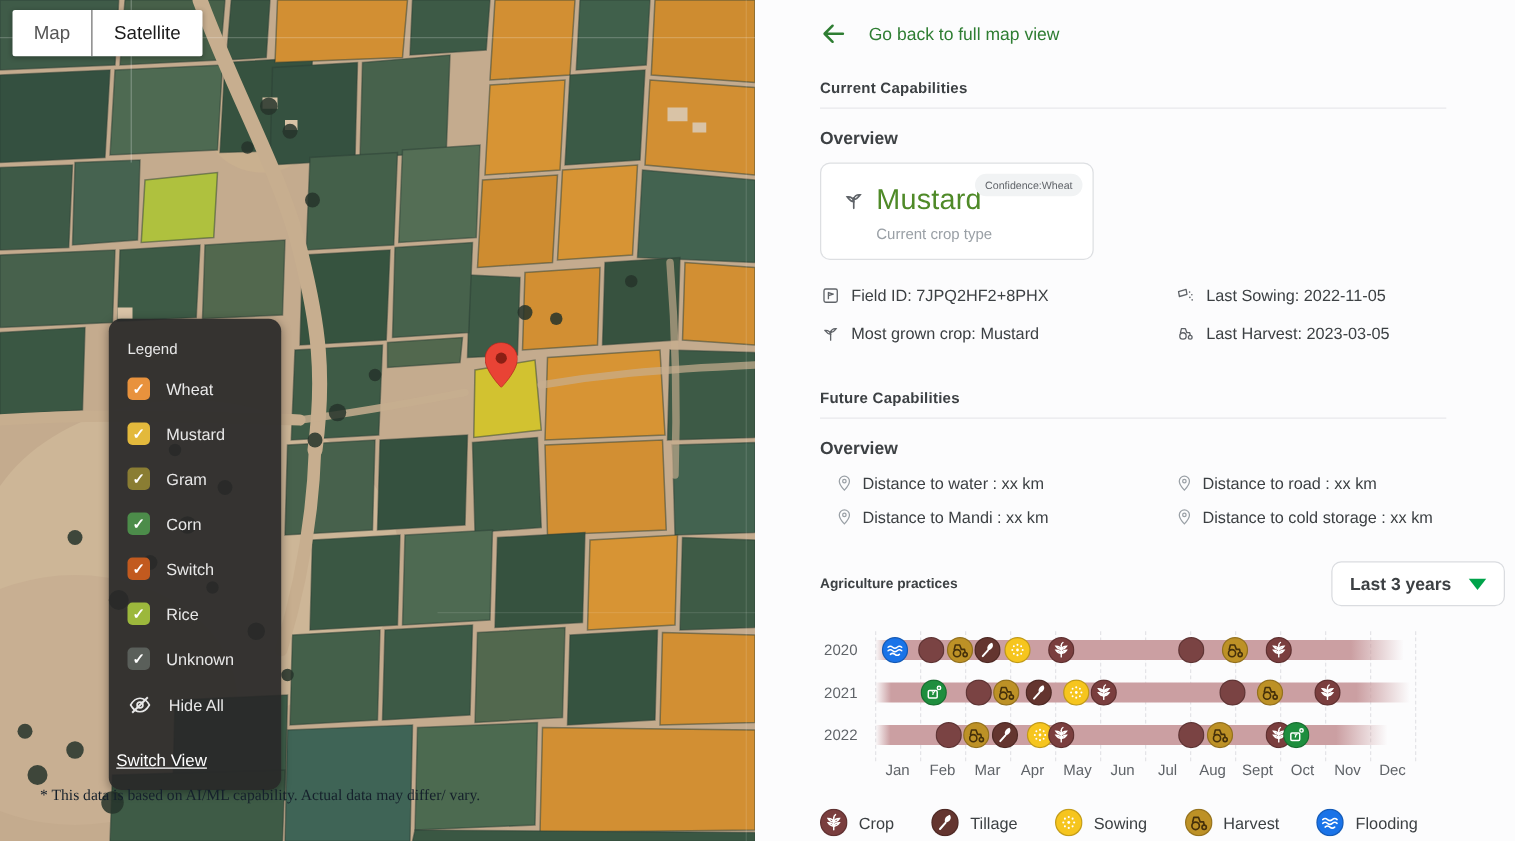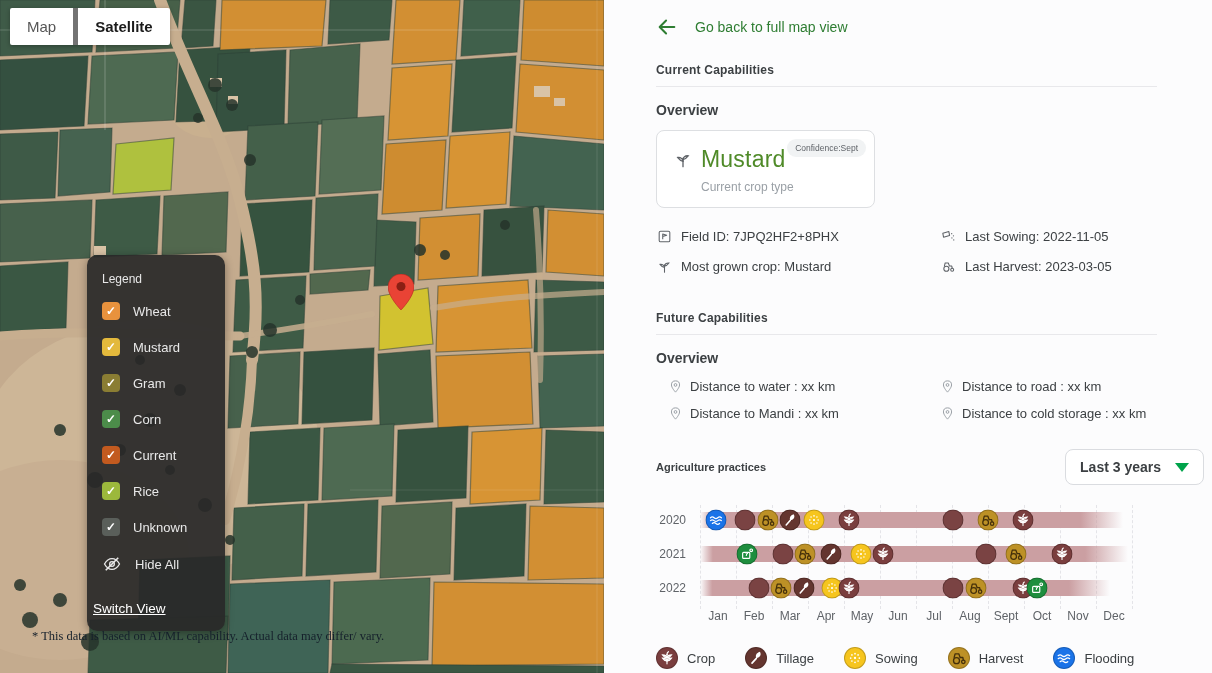--- a/index.html
+++ b/index.html
@@ -6,21 +6,21 @@
   html,body { width:1212px; height:673px; overflow:hidden; font-family:"Liberation Sans",sans-serif; background:#fff; }
   .app { display:flex; width:1212px; height:673px; }
 
   
   .map { position:relative; width:604px; height:673px; flex:none; overflow:hidden; background:#C4AB8E; }
   .map-svg { position:absolute; inset:0; }
 
   .map-tabs { position:absolute; top:8px; left:10px; display:flex; background:#fff; border-radius:2px;
               box-shadow:0 1px 4px rgba(0,0,0,.3); overflow:hidden; }
   .map-tabs span { padding:10px 17px; font-size:15px; color:#565656; cursor:pointer; }
-  .map-tabs span.sel { font-weight:700; color:#1b1b1b; border-left:5px solid #737373; }
+  .map-tabs span.sel { font-weight:400; color:#1b1b1b; border-left:1px solid #737373; }
 
   .legend-panel { position:absolute; left:87px; top:255px; width:138px; background:rgba(40,40,40,.92);
                   border-radius:10px; padding:17px 0 14px 15px; color:#E8E8E8; box-shadow:0 2px 8px rgba(0,0,0,.35); }
   .legend-title { font-size:12px; margin-bottom:16px; }
   .legend-row { display:flex; align-items:center; margin-bottom:18px; cursor:pointer; }
   .cb { width:18px; height:18px; border-radius:4px; display:flex; align-items:center; justify-content:center;
         color:#fff; font-size:12px; font-weight:700; flex:none; }
   .legend-row .lbl { font-size:13px; margin-left:13px; }
   .hide-all { margin-top:4px; }
   .eye { width:20px; height:20px; flex:none; display:flex; }
@@ -233,21 +233,21 @@
           <div class="legend-row">
             <div class="cb" style="background: rgb(138, 125, 51);">✓</div>
             <span class="lbl">Gram</span>
           </div>
           <div class="legend-row">
             <div class="cb" style="background: rgb(76, 140, 74);">✓</div>
             <span class="lbl">Corn</span>
           </div>
           <div class="legend-row">
             <div class="cb" style="background: rgb(194, 90, 31);">✓</div>
-            <span class="lbl">Current</span>
+            <span class="lbl">Switch</span>
           </div>
           <div class="legend-row">
             <div class="cb" style="background: rgb(156, 184, 60);">✓</div>
             <span class="lbl">Rice</span>
           </div>
           <div class="legend-row">
             <div class="cb" style="background: rgb(90, 95, 90);">✓</div>
             <span class="lbl">Unknown</span>
           </div>
         </div>
@@ -277,21 +277,21 @@
       </span>
       <span class="back-link">Go back to full map view</span>
     </div>
 
     <div class="section-title">Current Capabilities</div>
     <div class="divider"></div>
     <div class="overview">Overview</div>
 
     <div class="cards">
       <div class="card">
-        <div class="badge">Confidence:Sept</div>
+        <div class="badge">Confidence:Wheat</div>
         <div class="card-top">
           <span class="card-icon">
             <svg viewBox="0 0 24 24" fill="none" stroke="#5F6368" stroke-width="1.6" stroke-linecap="round">
               <path d="M12 20 V10"></path>
                 <path d="M12 13.5 C8.6 13.5 7 10.5 5.8 9 c3.6 -0.4 6.2 1.8 6.2 4.5 z"></path>
               <path d="M12 11.5 C15.4 11.5 17 8.5 18.2 7 c-3.6 -0.4 -6.2 1.8 -6.2 4.5 z"></path>
             </svg>
           </span>
           <span class="card-value">Mustard</span>
         </div>

